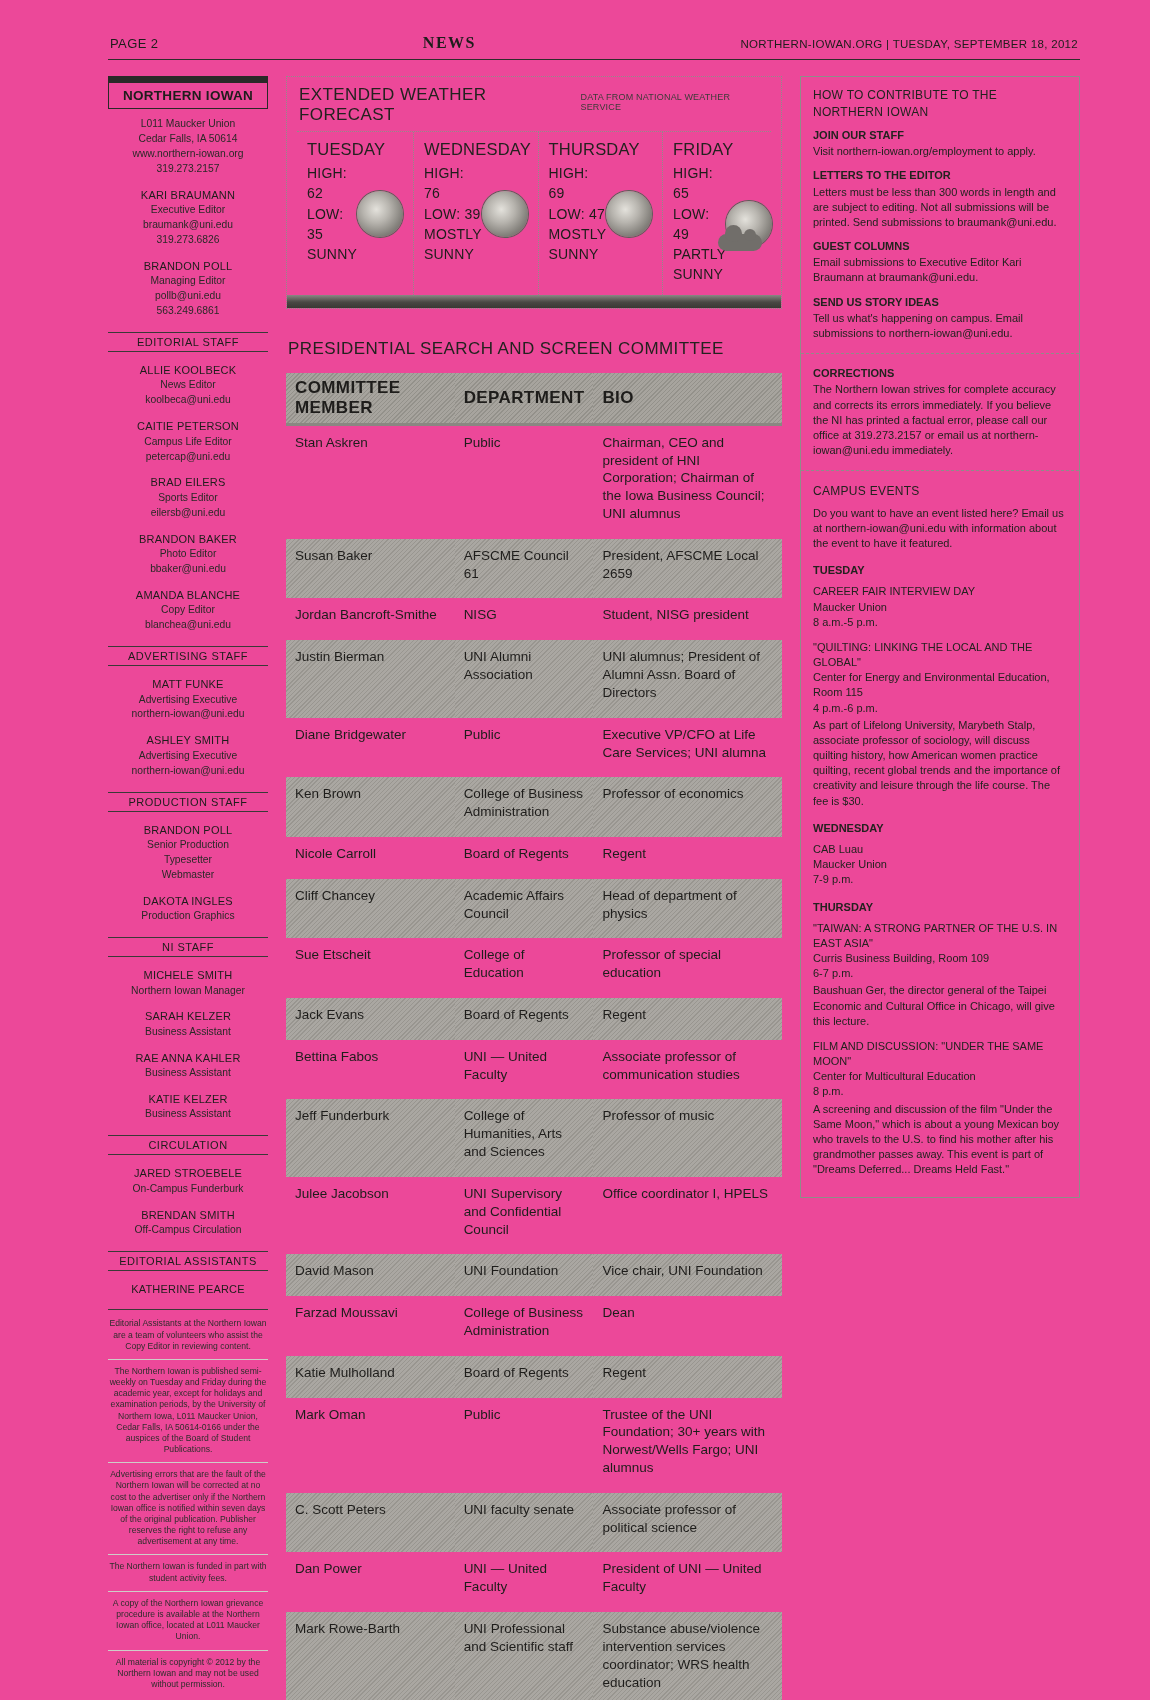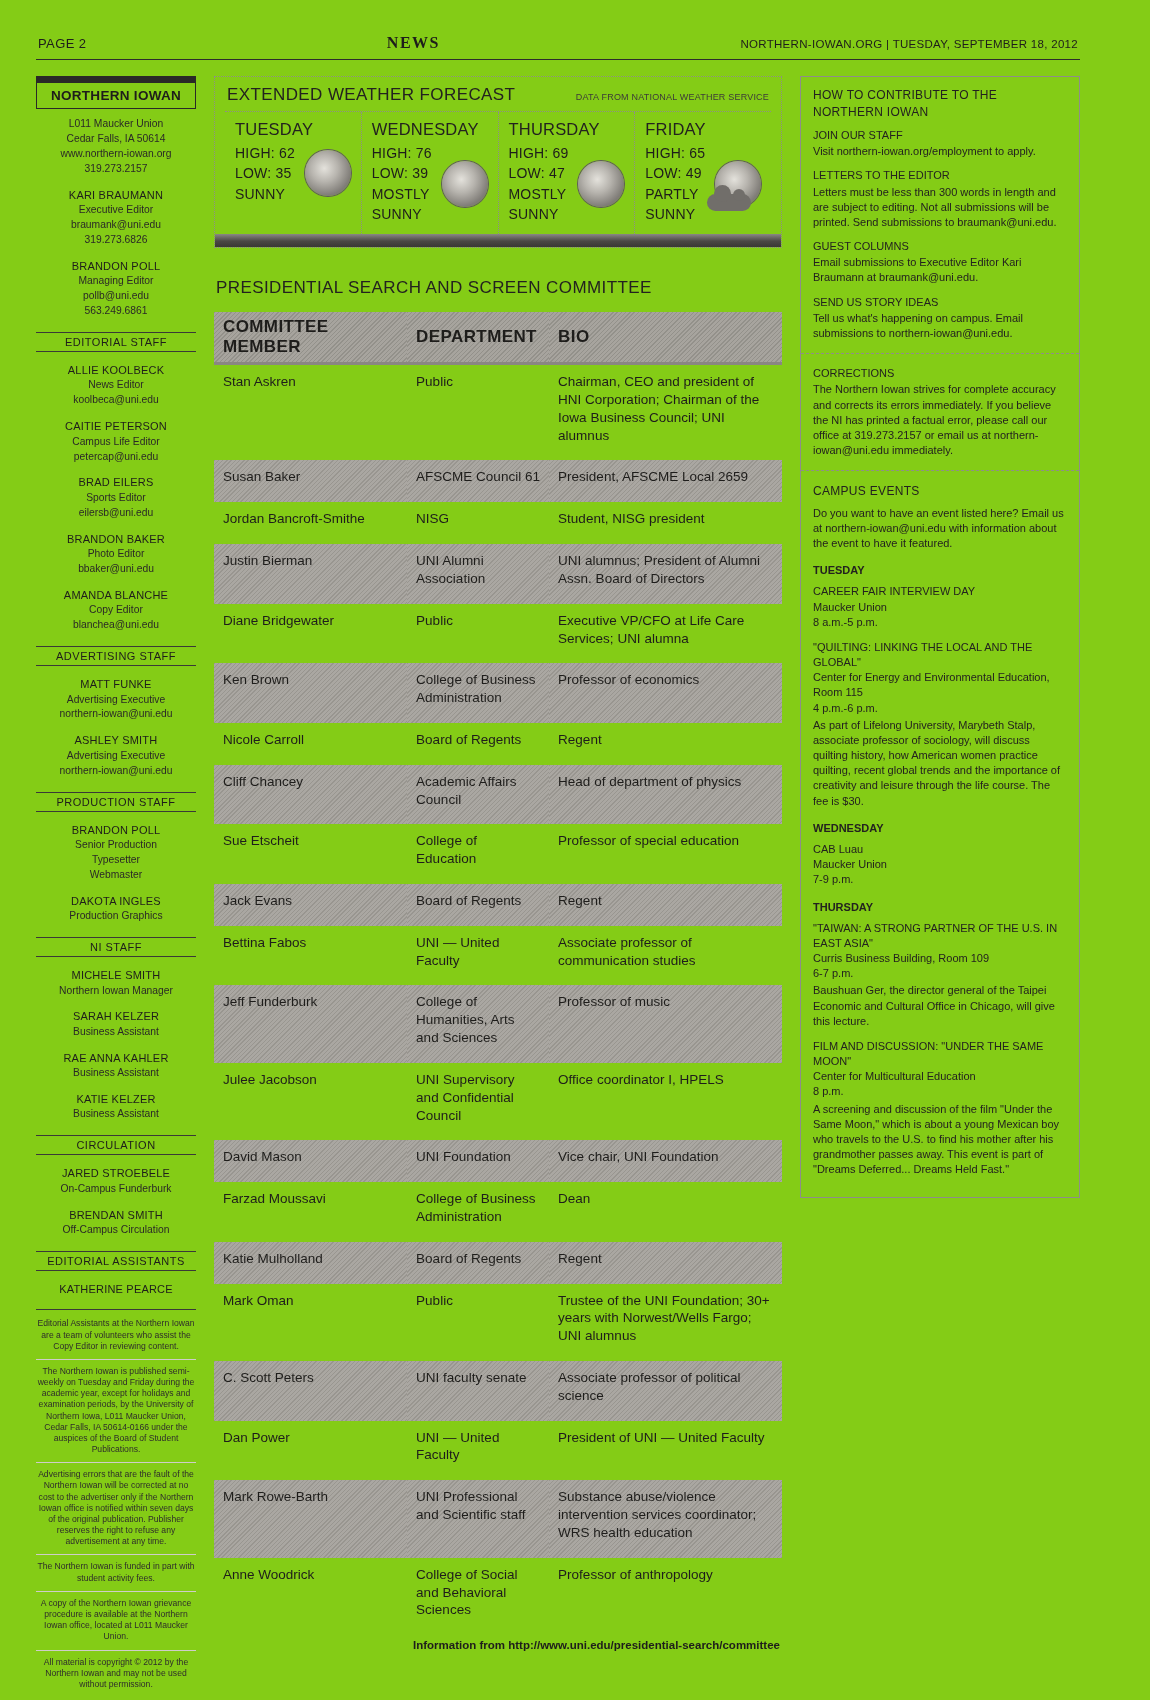--- a/index.html
+++ b/index.html
@@ -1,17 +1,17 @@
 <!DOCTYPE html>
 <html><head>
 <meta charset="utf-8">
 <style>
   html,body{margin:0;padding:0;}
   body{background:#d8d6d2;font-family:"Liberation Sans",sans-serif;color:#1e1d1b;}
-  .page{width:1150px;height:1700px;margin:0 auto;background:#84cc16;padding:34px 70px 16px 36px;box-sizing:border-box;overflow:hidden;position:relative;}
+  .page{width:1150px;height:1700px;margin:0 auto;background:#ec4899;padding:34px 70px 16px 108px;box-sizing:border-box;overflow:hidden;position:relative;}
 
   
   .topbar{display:flex;justify-content:space-between;align-items:baseline;border-bottom:1.5px solid #2e2d2b;padding:0 2px 7px;}
   .page-num{font-size:13px;letter-spacing:.4px;}
   .section-title{font-family:"Liberation Serif",serif;font-size:16px;font-weight:700;letter-spacing:1.5px;}
   .site-date{font-size:11.5px;letter-spacing:.3px;}
 
   .columns{display:flex;gap:18px;margin-top:16px;align-items:flex-start;}
 
   
@@ -54,21 +54,21 @@
   .committee-table td{vertical-align:top;padding:8px 9px 16px;line-height:1.32;}
   .committee-table td:nth-child(1),.committee-table th:nth-child(1){width:34%;}
   .committee-table td:nth-child(2),.committee-table th:nth-child(2){width:25%;}
   tr.shaded td{background-color:#a5a29c;
     background-image:repeating-linear-gradient(135deg, rgba(40,38,35,.10) 0 1px, rgba(255,255,255,.06) 1px 3px);}
   .committee-footer{font-size:11.5px;font-weight:700;text-align:right;margin-top:4px;padding-right:2px;}
 
   
   .right-rail{width:280px;flex:none;border:1.5px solid #8f8d89;padding:10px 12px;font-size:11px;line-height:1.38;color:#23221f;box-sizing:border-box;}
   .rr-title{font-size:12px;font-weight:400;letter-spacing:.3px;margin:0 0 6px;}
-  .rr-sub{font-size:11px;font-weight:400;margin:8px 0 1px;}
+  .rr-sub{font-size:11px;font-weight:700;margin:8px 0 1px;}
   .rr-body{margin:0 0 2px;}
   .rr-item{margin-bottom:9px;}
   .rr-divider{border-top:1.5px dashed #8f8d89;margin:12px -12px;}
   .rr-day{font-weight:700;margin:12px 0 2px;font-size:11px;}
   .rr-event{margin-bottom:10px;}
   .rr-event-title{margin-top:6px;}
   .rr-event-desc{margin-top:2px;}
 </style>
 </head>
 <body>

